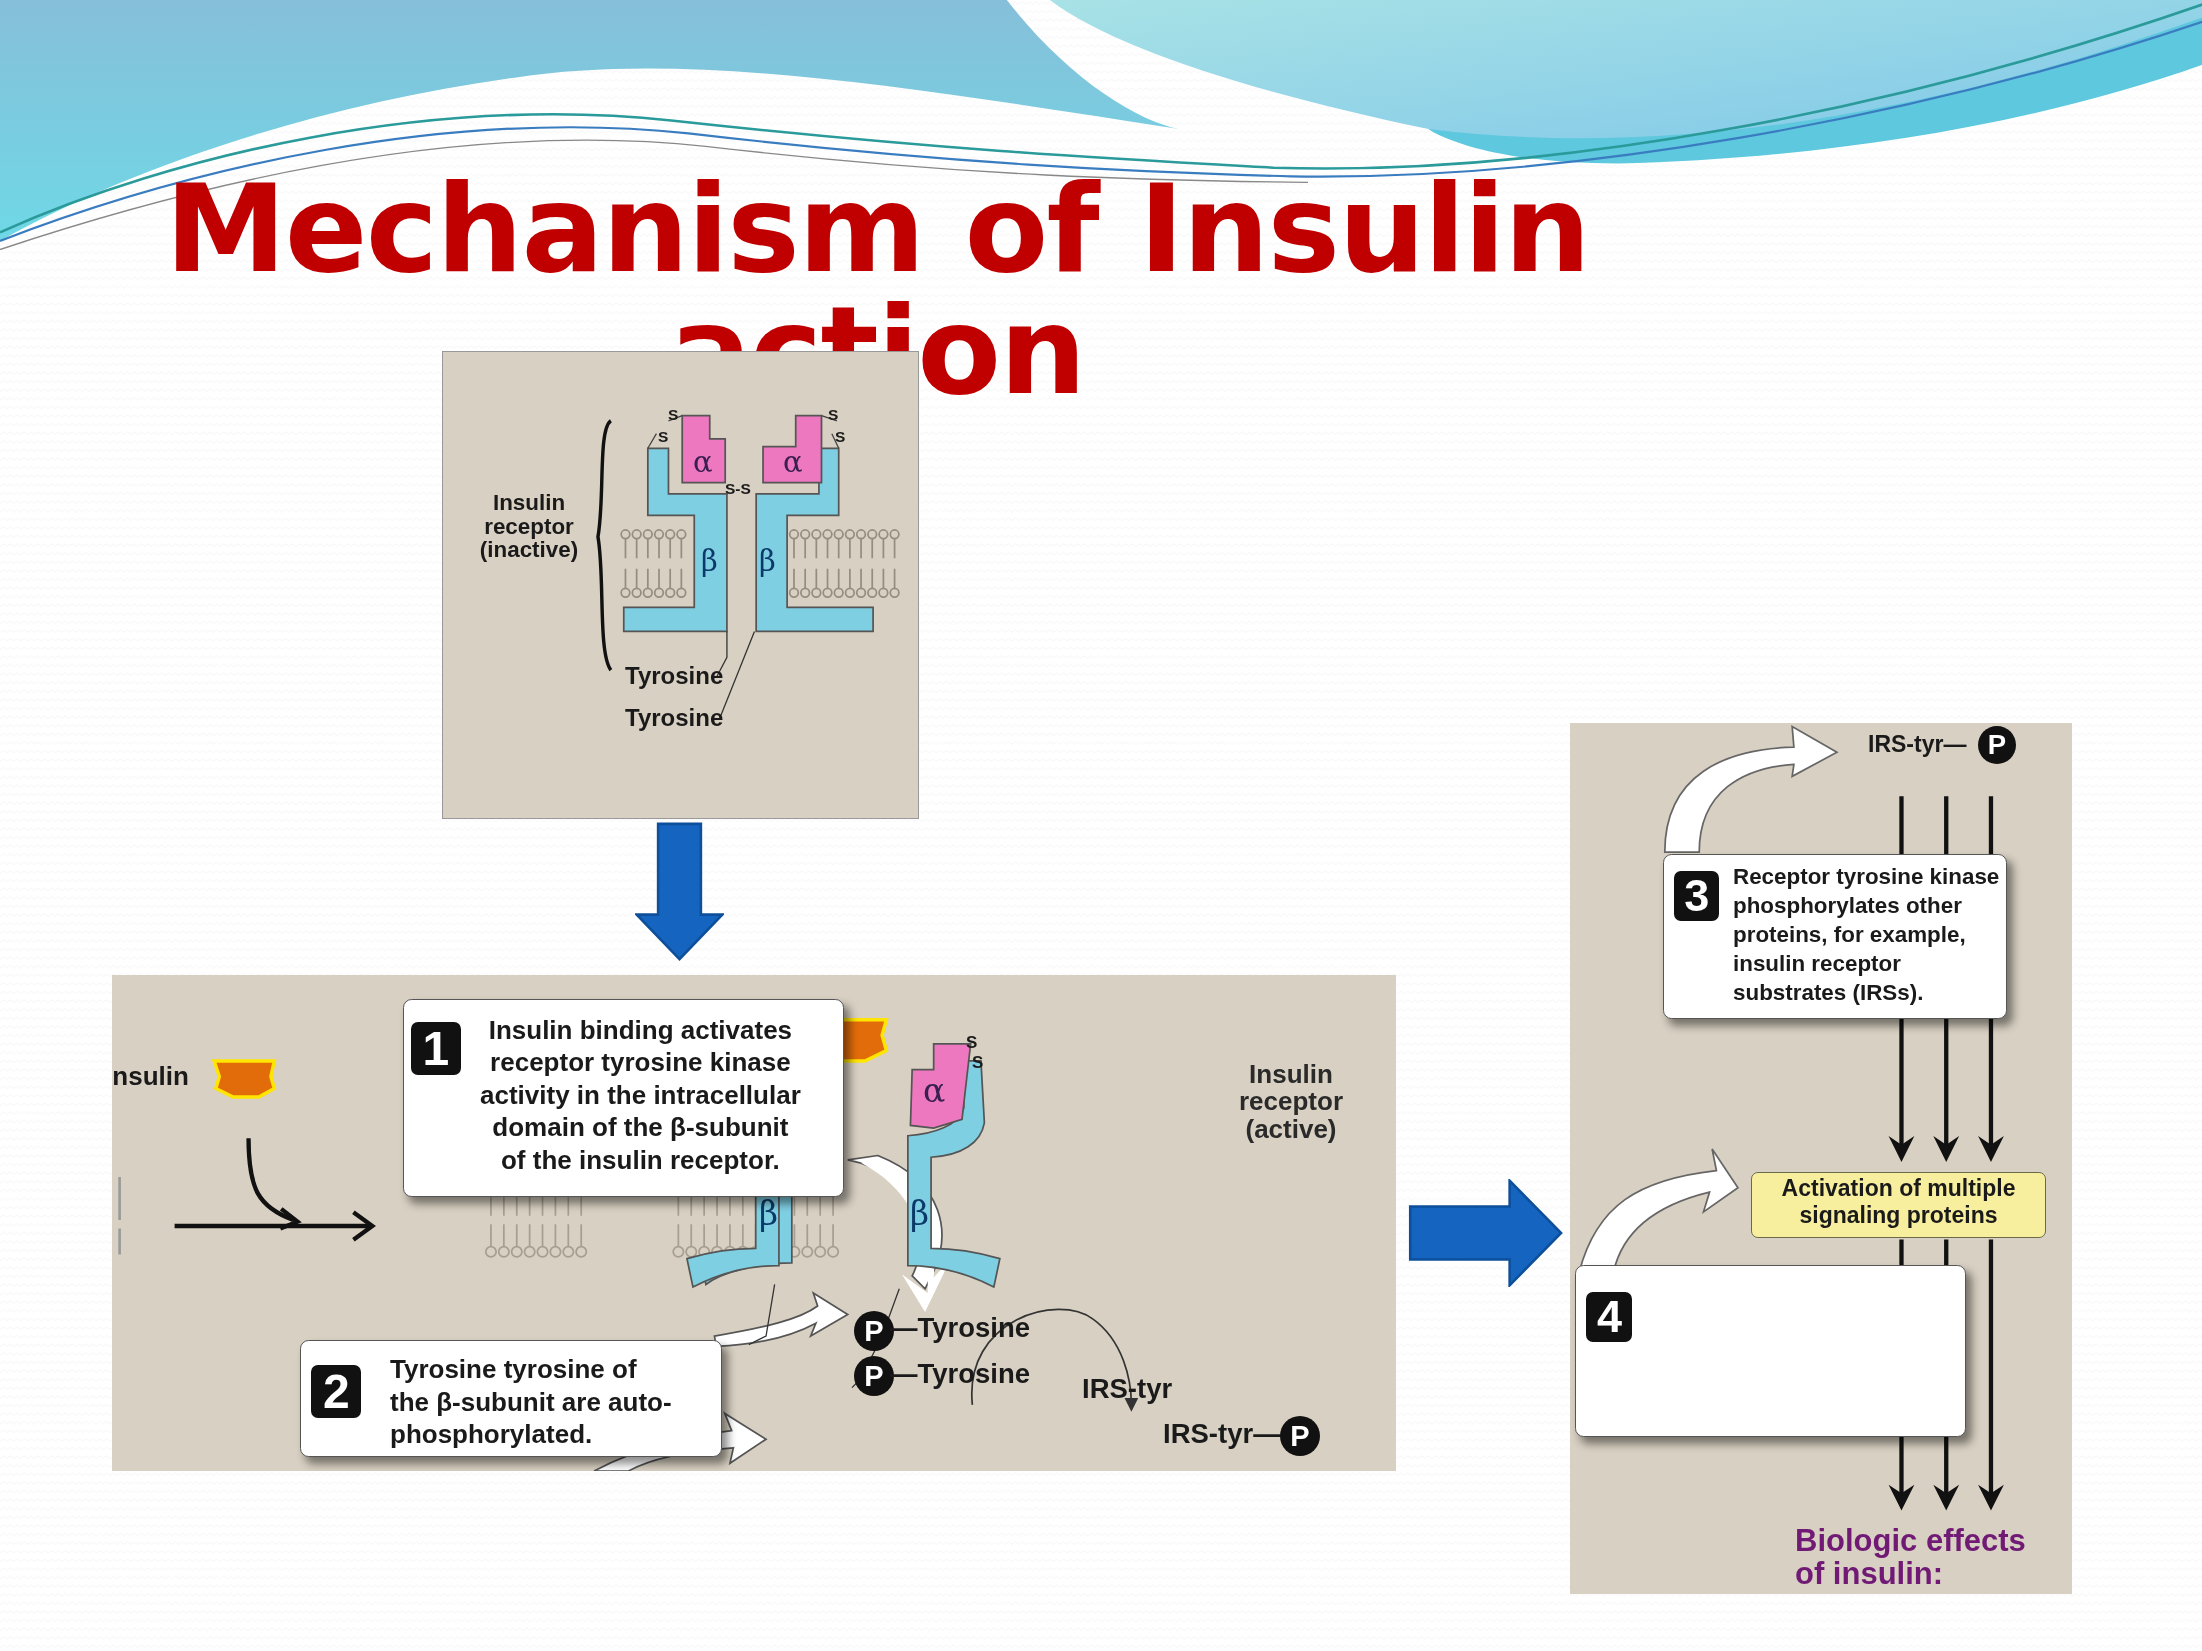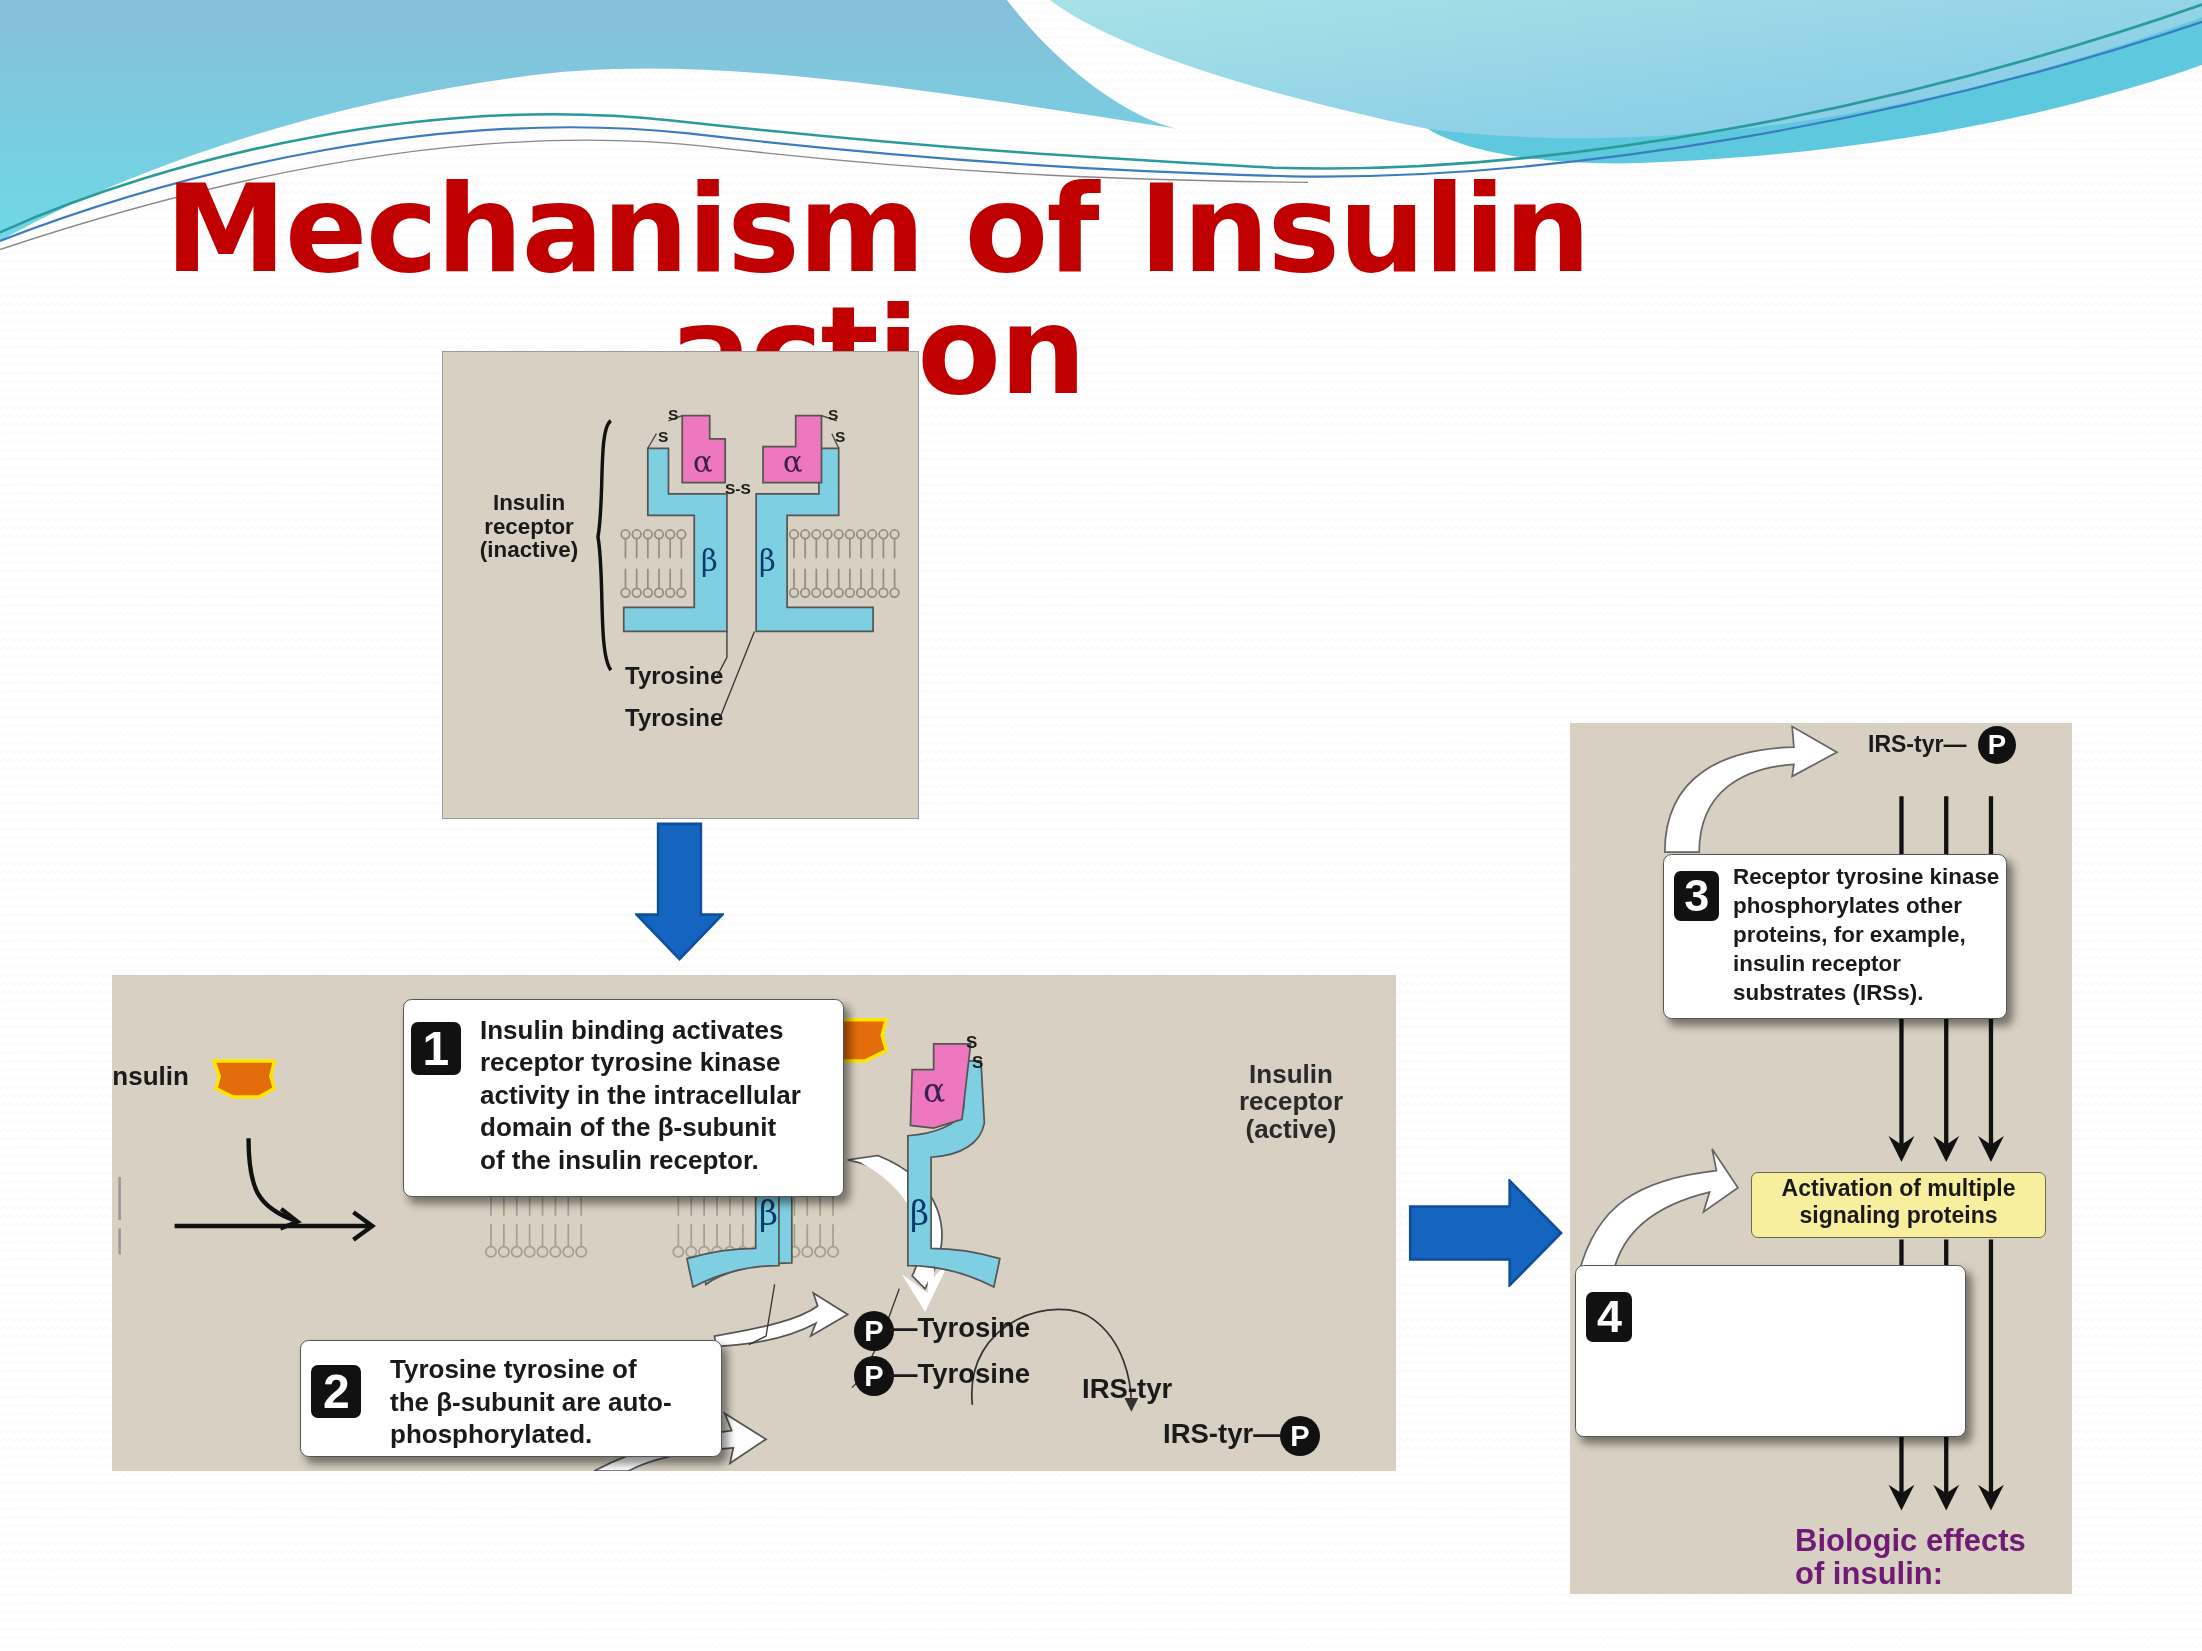--- a/index.html
+++ b/index.html
@@ -233,21 +233,21 @@
   <span class="pcirc" style="left:742px; top:336px;">P</span>
   <span class="lbl" style="left:778px; top:339px; font-size:27.5px;">—Tyrosine</span>
   <span class="pcirc" style="left:742px; top:381px;">P</span>
   <span class="lbl" style="left:778px; top:385px; font-size:27.5px;">—Tyrosine</span>
   <span class="lbl" style="left:970px; top:400px; font-size:27.5px;">IRS-tyr</span>
   <span class="lbl" style="left:1051px; top:445px; font-size:27.5px;">IRS-tyr—</span>
   <span class="pcirc" style="left:1168px; top:441px;">P</span>
 
   <div class="callout" style="left:291px; top:24px; width:439px; height:196px;">
     <span class="step-num" style="left:6.9px; top:22.4px; width:50px; height:53px; font-size:48px; line-height:53px;">1</span>
-    <div class="callout-text" style="left:76px; top:13.8px; font-size:26px;">Insulin binding activates
+    <div class="callout-text" style="left:76px; top:13.8px; font-size:26px;text-align:center;">Insulin binding activates
 receptor tyrosine kinase
 activity in the intracellular
 domain of the β-subunit
 of the insulin receptor.</div>
   </div>
 
   <div class="callout" style="left:188px; top:365px; width:420px; height:115px;">
     <span class="step-num" style="left:10.3px; top:24px; width:50px; height:53px; font-size:48px; line-height:53px;">2</span>
     <div class="callout-text" style="left:89px; top:12px; font-size:26px;">Tyrosine tyrosine of
 the β-subunit are auto-

